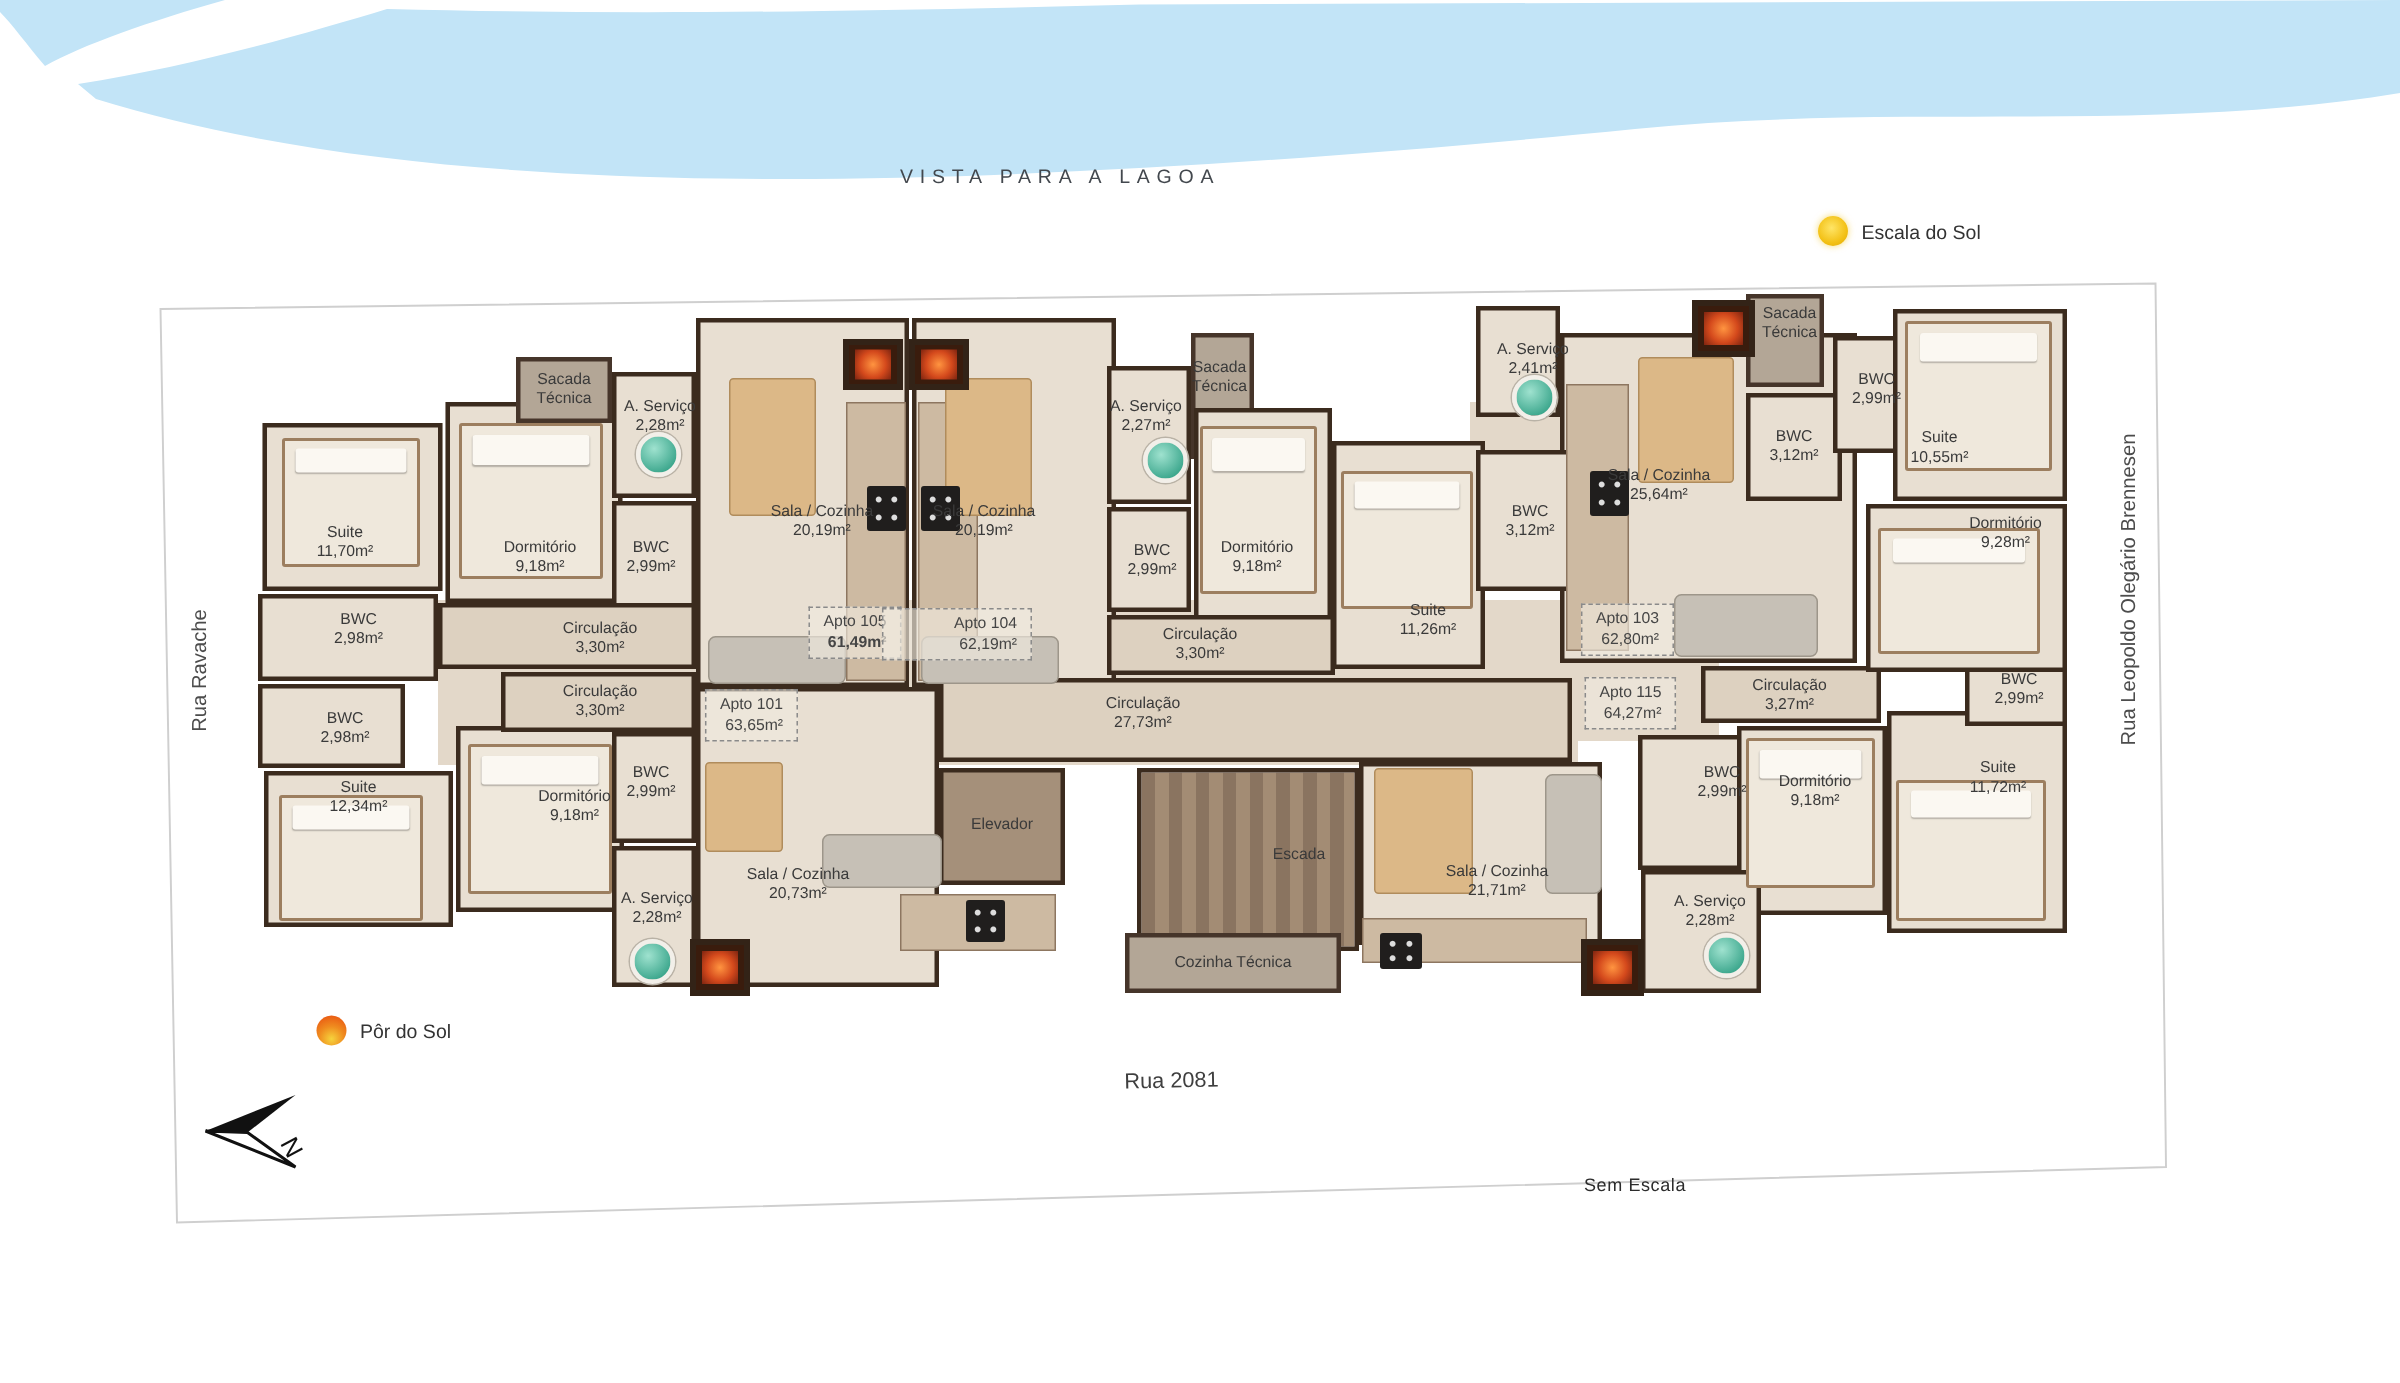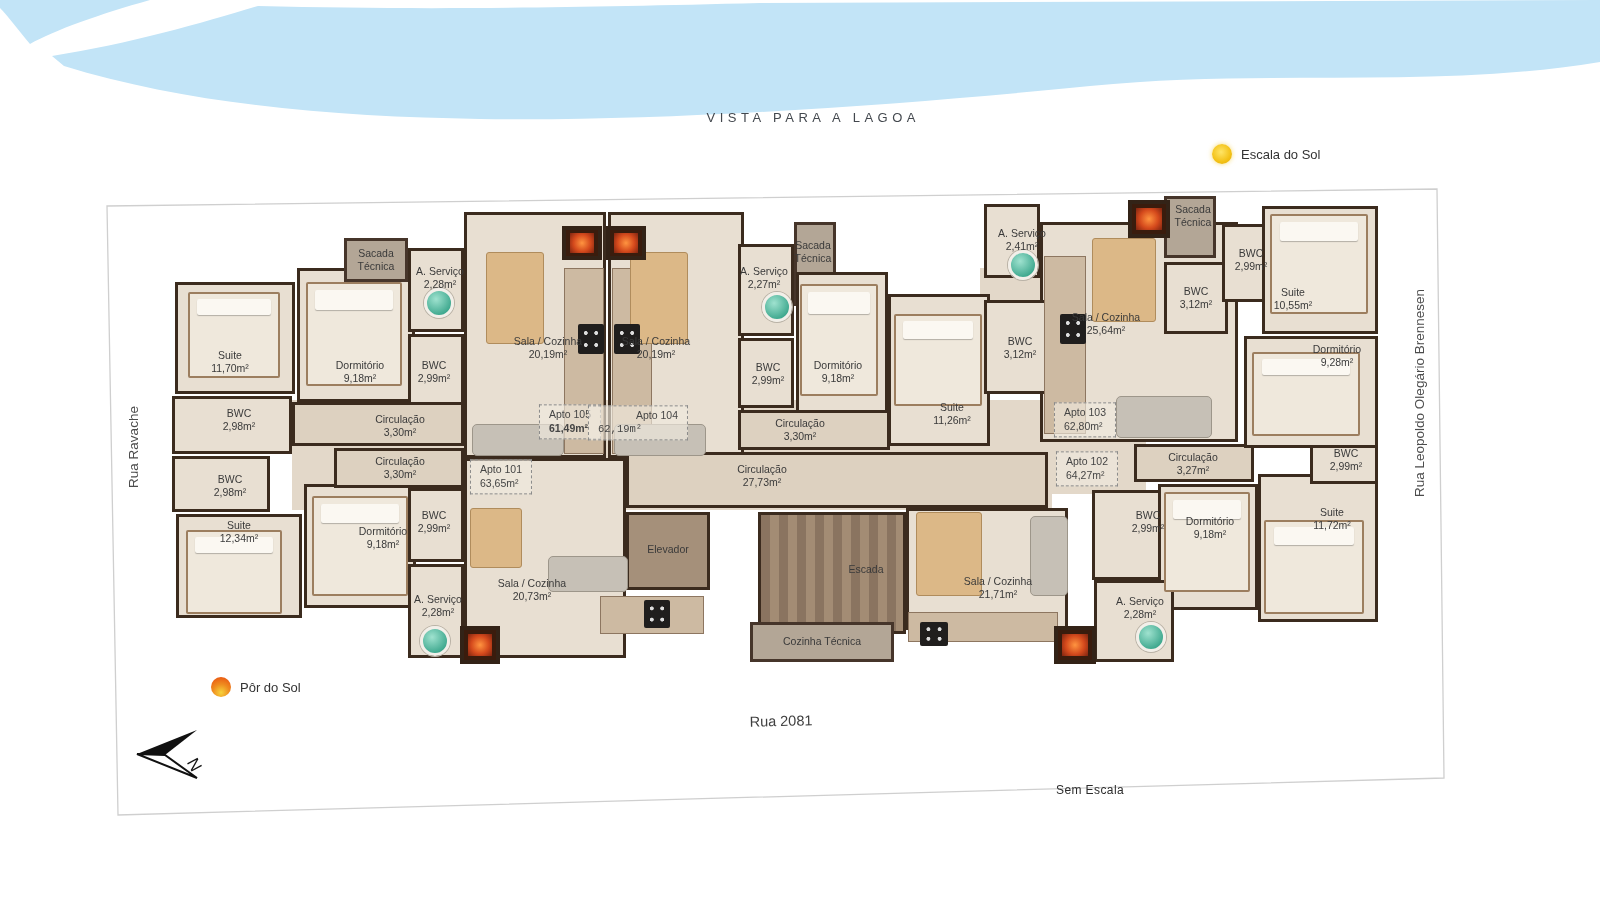--- a/index.html
+++ b/index.html
@@ -3,21 +3,21 @@
 <meta charset="utf-8">
 <style>
   html,body{margin:0;padding:0;background:#fff;}
   #canvas{position:relative;width:1600px;height:922px;background:#fff;overflow:hidden;
           font-family:"Liberation Sans",sans-serif;}
   svg{display:block}
   .abs{position:absolute;}
   
   #water{position:absolute;left:0;top:0;}
   
-  #vista{position:absolute;left:600px;top:110px;width:320px;text-align:right;
+  #vista{position:absolute;left:600px;top:110px;width:320px;text-align:left;
          font-size:13px;letter-spacing:4.5px;color:#43484e;font-weight:500;}
   .legend{position:absolute;display:flex;align-items:center;gap:9px;font-size:13px;color:#333;}
   #legend-sunrise{left:1212px;top:144px;}
   #legend-sunset{left:211px;top:677px;}
   .sun{width:20px;height:20px;border-radius:50%;display:inline-block;}
   .sun.yellow{background:radial-gradient(circle at 45% 40%,#ffe566,#f3c116 60%,#e0a800);
               box-shadow:0 0 5px rgba(240,190,0,.55);}
   .sun.orange{background:radial-gradient(circle at 50% 78%,#f6d33c 0%,#ef8c1f 45%,#e8490f 100%);}
   .street{position:absolute;font-size:13.5px;color:#4c4c4c;white-space:nowrap;}
   #street-left{left:133px;top:447px;transform:translate(-50%,-50%) rotate(-90deg);}
@@ -48,21 +48,21 @@
      radial-gradient(circle at 30% 70%,#ddd 1.6px,transparent 2.3px),
      radial-gradient(circle at 70% 70%,#ddd 1.6px,transparent 2.3px);}
   .f-fire{background:#3a1c0d;border:4px solid #332317;}
   .f-fire::before{content:"";position:absolute;inset:12%;
      background:radial-gradient(circle,#ff9440 0%,#d4491c 55%,#7e2410 100%);}
   .rlabel{position:absolute;transform:translate(-50%,-50%);text-align:center;
           font-size:10.5px;line-height:1.25;color:#3a3a3a;white-space:nowrap;}
   .rlabel b{font-weight:400;display:block;}
   .rlabel span{display:block;}
   .unit{position:absolute;transform:translate(-50%,-50%);border:1px dashed #8a8a8a;
-        padding:3px 9px;font-size:10.5px;line-height:1.3;color:#454545;text-align:left;
+        padding:3px 9px;font-size:10.5px;line-height:1.3;color:#454545;text-align:right;
         background:rgba(240,233,222,.65);white-space:nowrap;}
 </style>
 </head>
 <body>
 
 <div id="canvas">
 
   <svg id="water" width="1600" height="130" viewBox="0 0 1600 130">
     <path d="M52,56 C130,44 205,22 258,6 C420,10 560,8 760,3 L1600,0 L1600,62
              C1430,90 1270,68 1090,86 C910,104 670,122 480,119
@@ -330,28 +330,28 @@
       <div class="rlabel" style="left: 1337px; top: 356px;">
         <b>Dormitório</b>
         <span>9,28m²</span>
       </div>
       <div class="unit" style="left: 570px; top: 422px;">
         <span style="display: block;">Apto 105</span>
         <span style="display: block; font-weight: bold;">61,49m²</span>
       </div>
       <div class="unit" style="left: 638px; top: 423px;">
         <span style="display: block; margin-left: 38px;">Apto 104</span>
-        <span style="display: block; font-family: Liberation Mono, monospace;">62,19m²</span>
+        <span style="display: block;">62,19m²</span>
       </div>
       <div class="unit" style="left: 501px; top: 477px;">
         <span style="display: block;">Apto 101</span>
         <span style="display: block;">63,65m²</span>
       </div>
       <div class="unit" style="left: 1087px; top: 469px;">
-        <span style="display: block;">Apto 102</span>
+        <span style="display: block;">Apto 115</span>
         <span style="display: block;">64,27m²</span>
       </div>
       <div class="unit" style="left: 1085px; top: 420px;">
         <span style="display: block;">Apto 103</span>
         <span style="display: block;">62,80m²</span>
       </div>
     </div>
 
   <div class="street" id="street-left">Rua Ravache</div>
   <div class="street" id="street-right">Rua Leopoldo Olegário Brennesen</div>

